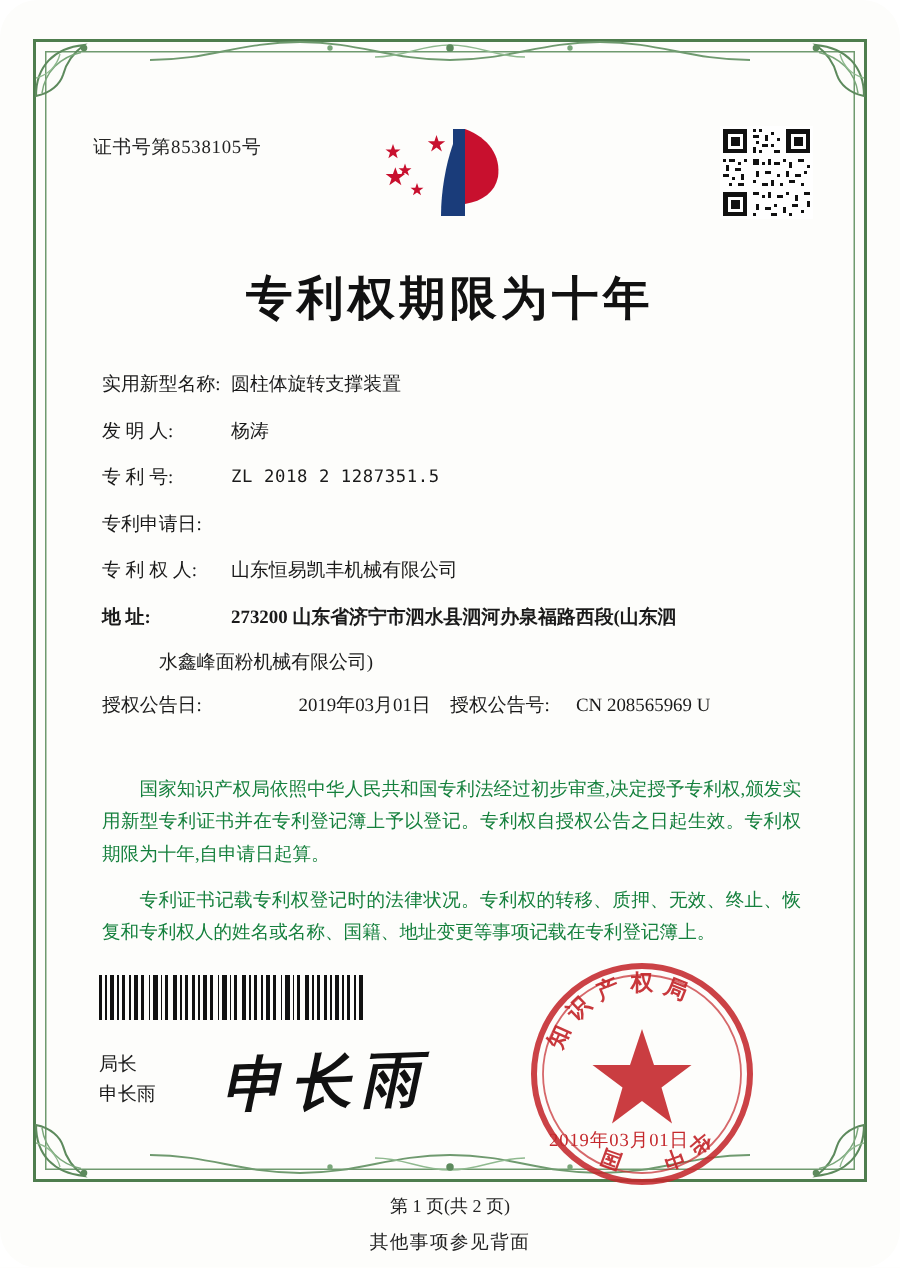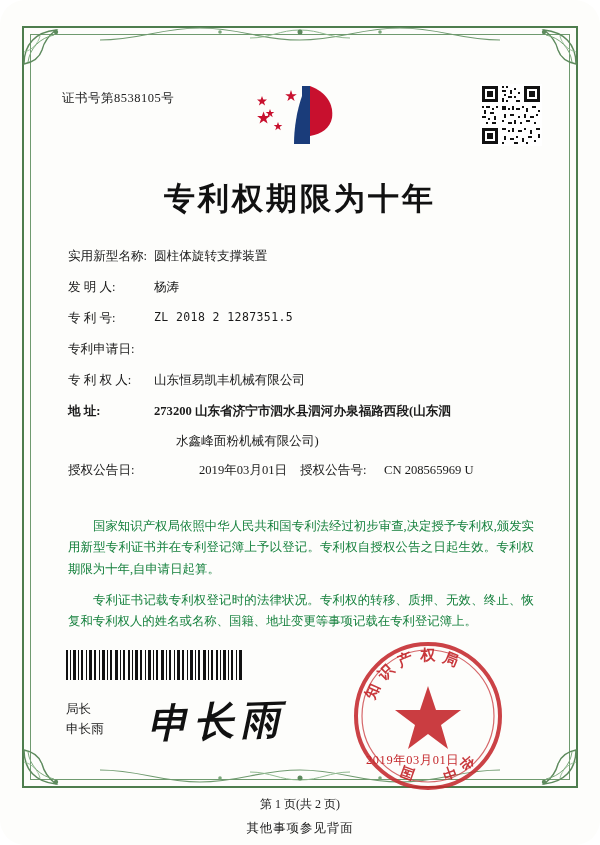--- a/index.html
+++ b/index.html
@@ -128,21 +128,21 @@
     flex: 1 1 auto;
     color: #1a1a1a;
   }
   .field-value.mono {
     font-family: "DejaVu Sans Mono", "Liberation Mono", monospace;
     font-size: 11.5px;
     letter-spacing: 0.4px;
   }
   .field-row.tight { margin-bottom: 13px; font-weight: bold; }
   .addr-second {
-    margin-left: 108px;
+    margin-left: 38px;
     margin-top: 1px;
   }
 
   .grant-row {
     display: flex;
     margin-bottom: 10px;
   }
   .grant-left { width: 232px; display:flex;gap:45px; }
   .grant-right { display:flex; }
   .grant-left .field-label { width: 86px; }

